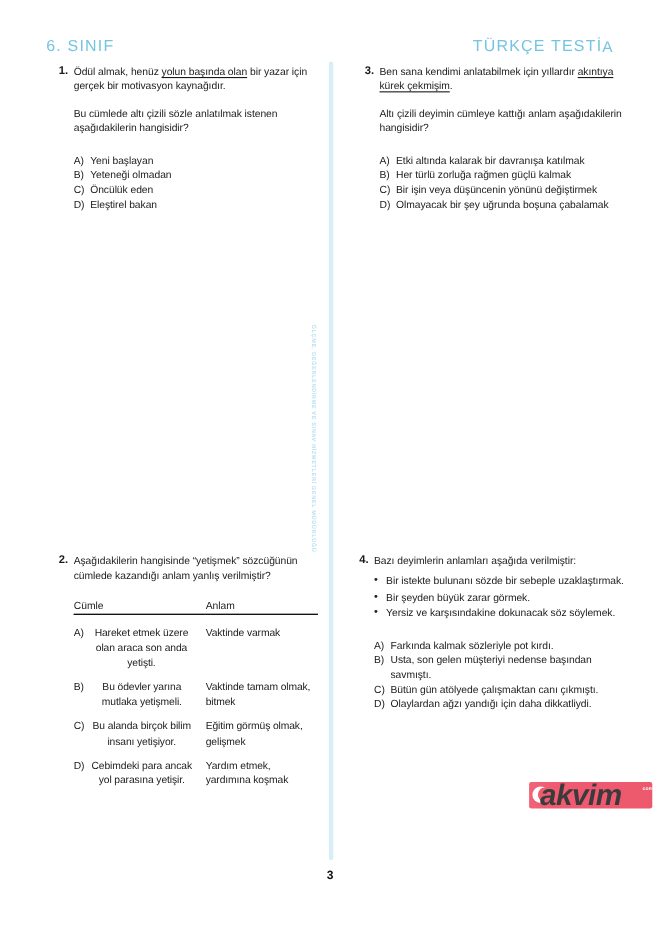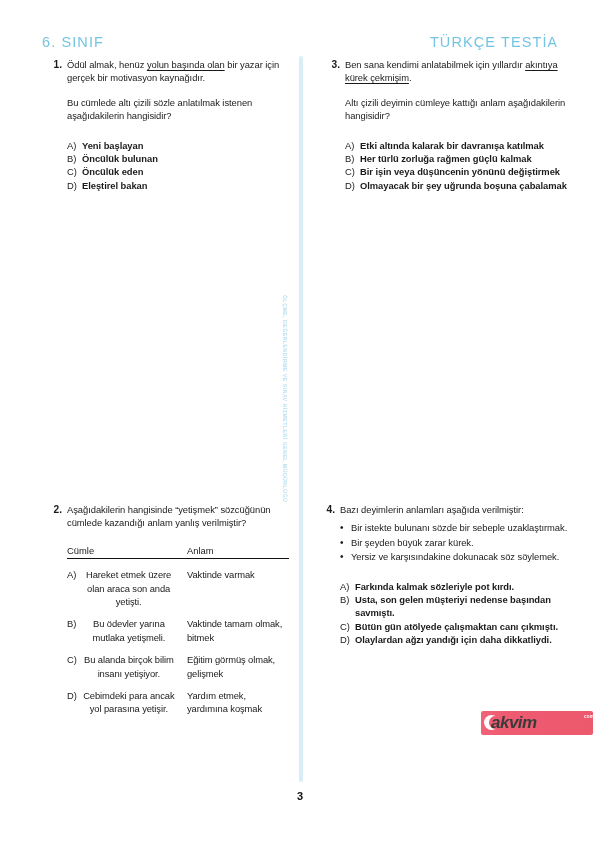--- a/index.html
+++ b/index.html
@@ -112,21 +112,21 @@
 
   .opts { margin-top: 16px; }
   .opt {
     display: flex;
     font-size: 9.4px;
     line-height: 13.4px;
     margin-bottom: 0px;
     letter-spacing: -0.05px;
   }
   .opt-letter { flex: 0 0 15px; }
-  .opt-text   { flex: 1 1 auto; font-weight: bold; }
+  .opt-text   { flex: 1 1 auto; }
 
   
   .bullets { margin-top: 5px; }
   .bullet {
     display: flex;
     font-size: 9.4px;
     line-height: 13.4px;
     margin-bottom: 1px;
     letter-spacing: -0.05px;
   }
@@ -220,21 +220,21 @@
     top: 1px;
     width: 12px;
     height: 13px;
     border-radius: 50%;
     background: #ee4e65;
   }
   .logo-word {
     position: absolute;
     left: 10px;
     top: 0px;
-    font-size: 17px;
+    font-size: 27px;
     font-weight: bold;
     font-style: italic;
     color: #2b2b2b;
     letter-spacing: -0.5px;
     line-height: 24px;
   }
   .logo-tld {
     position: absolute;
     right: 2px;
     top: 3px;
@@ -267,21 +267,21 @@
       <div class="q-body">
         <div class="q-stem"><span>Ödül almak, henüz </span><u>yolun başında olan</u><span> bir yazar için gerçek bir motivasyon kaynağıdır.</span></div>
         <div class="q-ask">Bu cümlede altı çizili sözle anlatılmak istenen aşağıdakilerin hangisidir?</div>
         <div class="opts">
           <div class="opt">
             <span class="opt-letter">A)</span>
             <span class="opt-text">Yeni başlayan</span>
           </div>
           <div class="opt">
             <span class="opt-letter">B)</span>
-            <span class="opt-text">Öncülük bulunan</span>
+            <span class="opt-text">Yeteneği olmadan</span>
           </div>
           <div class="opt">
             <span class="opt-letter">C)</span>
             <span class="opt-text">Öncülük eden</span>
           </div>
           <div class="opt">
             <span class="opt-letter">D)</span>
             <span class="opt-text">Eleştirel bakan</span>
           </div>
         </div>
@@ -377,21 +377,21 @@
       <div class="q-num">4.</div>
       <div class="q-body">
         <div class="q-stem">Bazı deyimlerin anlamları aşağıda verilmiştir:</div>
         <div class="bullets">
           <div class="bullet">
             <span class="bullet-dot">•</span>
             <span class="bullet-text">Bir istekte bulunanı sözde bir sebeple uzaklaştırmak.</span>
           </div>
           <div class="bullet">
             <span class="bullet-dot">•</span>
-            <span class="bullet-text">Bir şeyden büyük zarar kürek.</span>
+            <span class="bullet-text">Bir şeyden büyük zarar görmek.</span>
           </div>
           <div class="bullet">
             <span class="bullet-dot">•</span>
             <span class="bullet-text">Yersiz ve karşısındakine dokunacak söz söylemek.</span>
           </div>
         </div>
         <div class="opts">
           <div class="opt">
             <span class="opt-letter">A)</span>
             <span class="opt-text">Farkında kalmak sözleriyle pot kırdı.</span>

